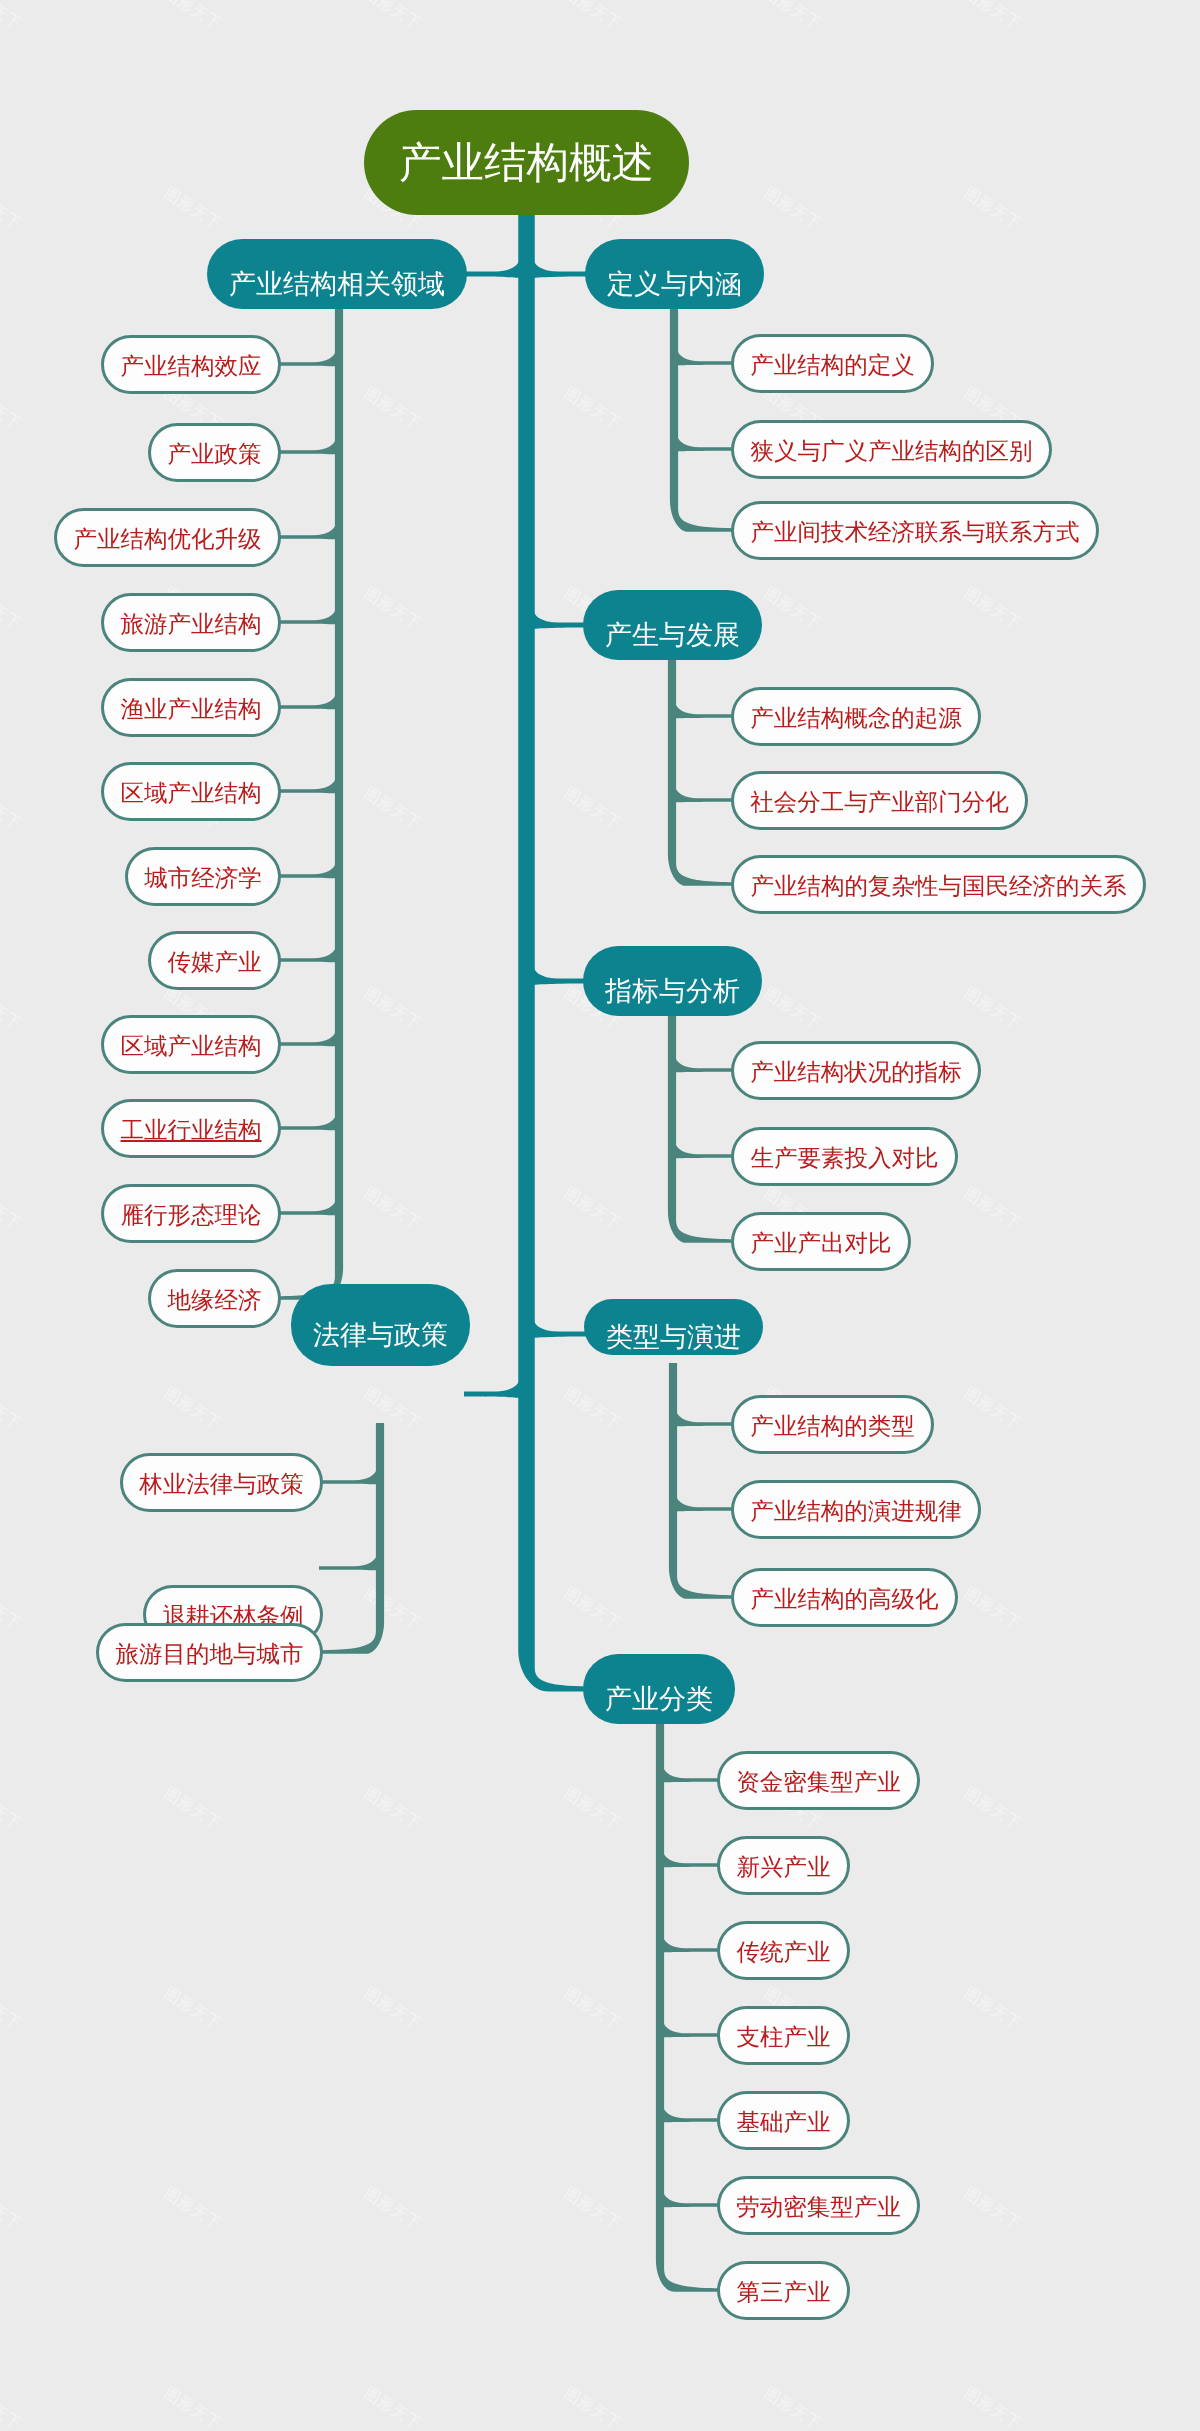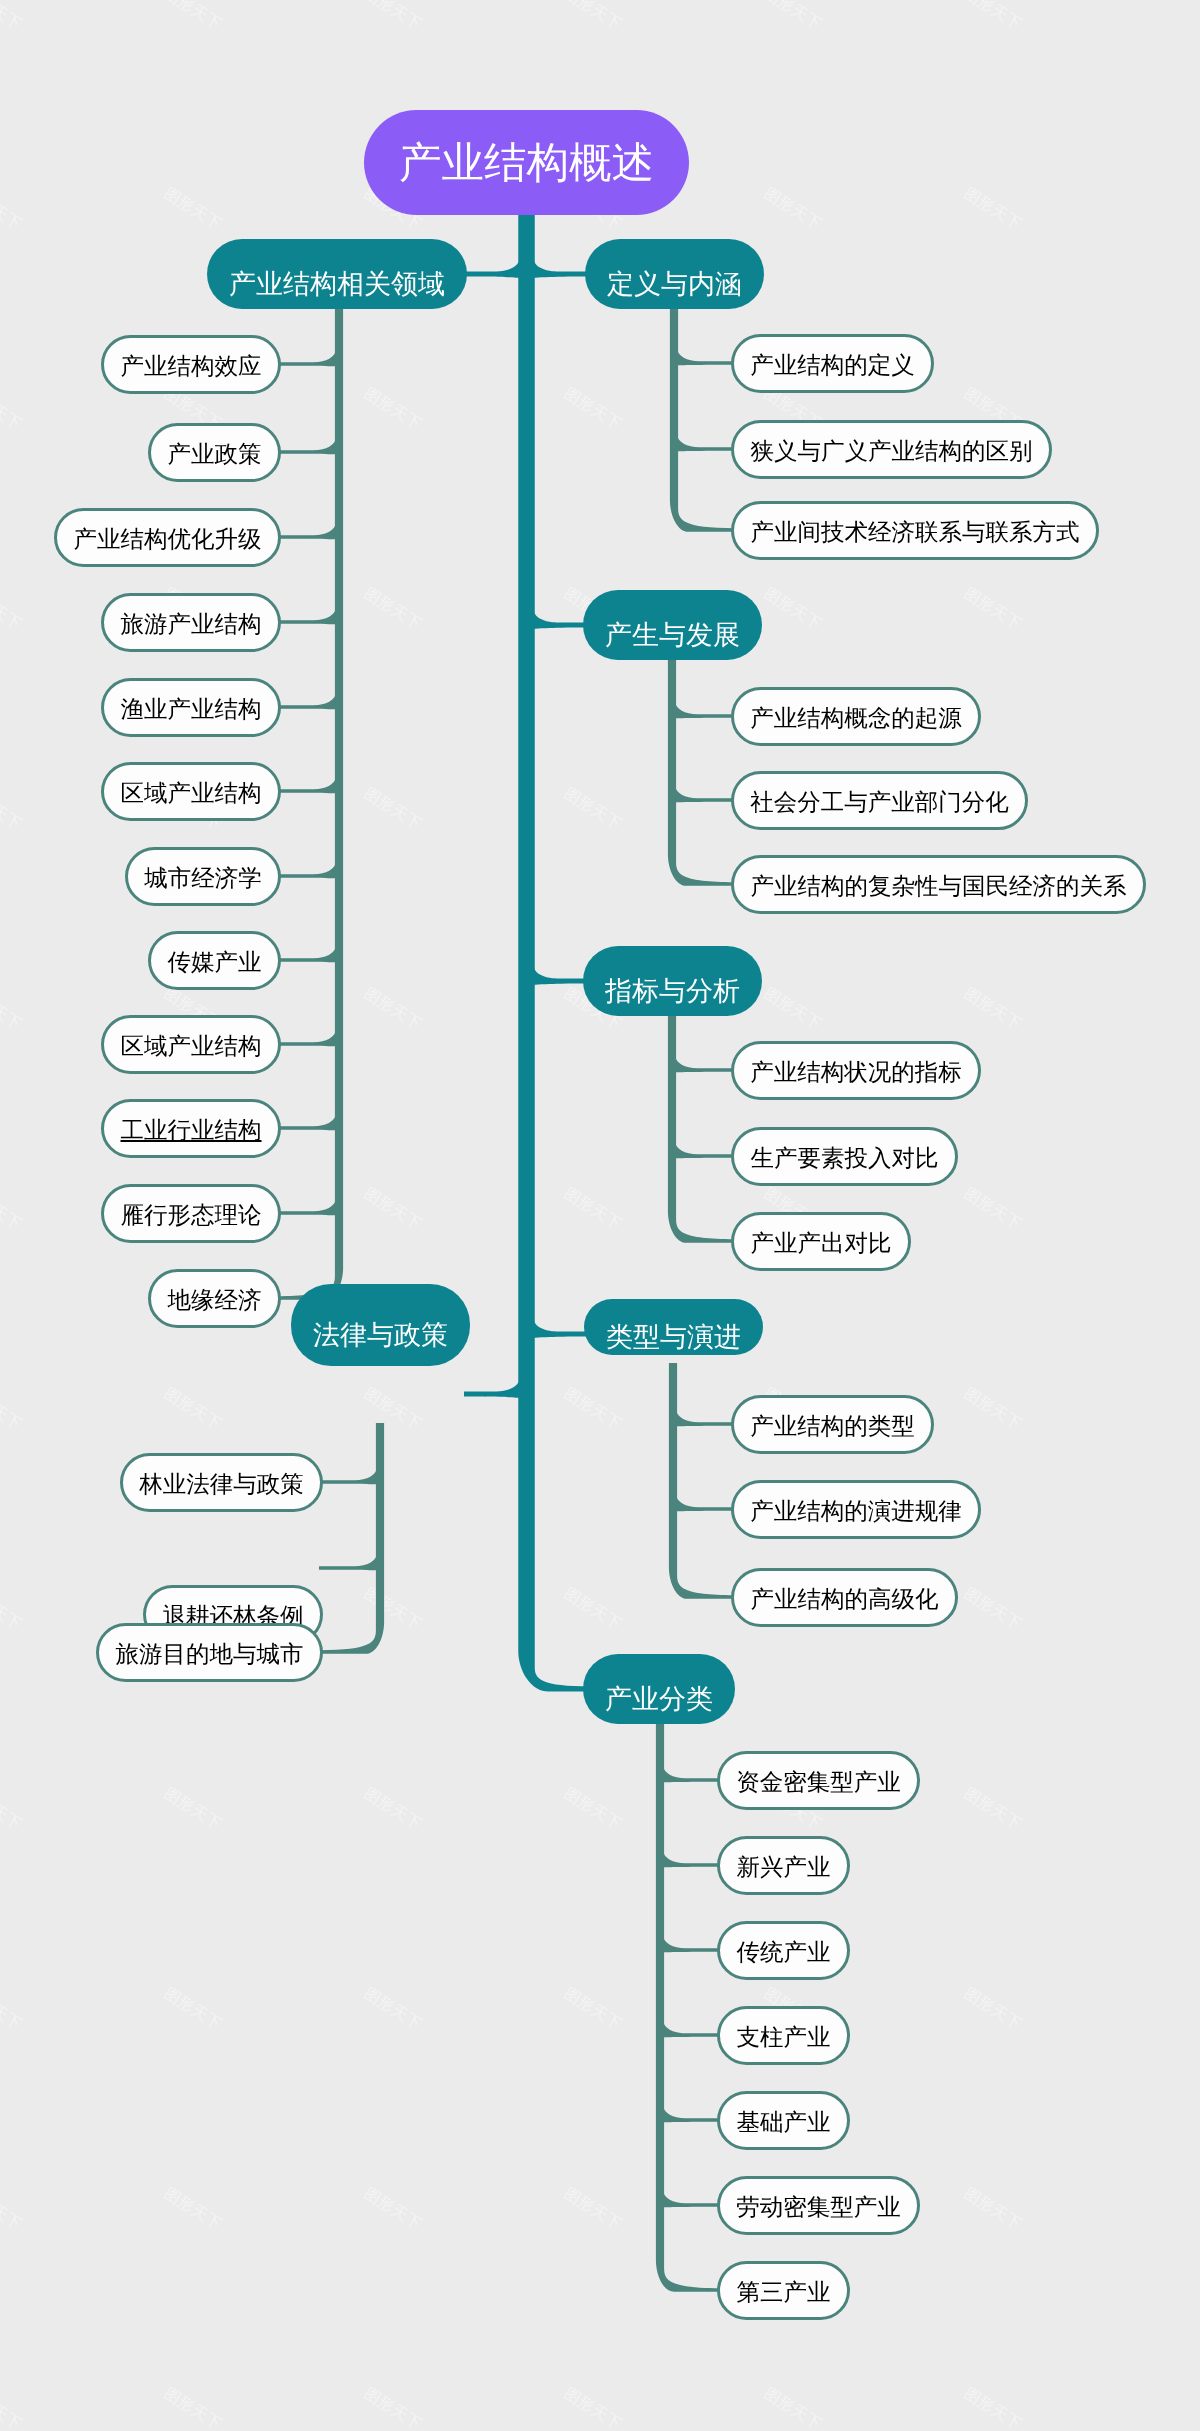--- a/index.html
+++ b/index.html
@@ -3,23 +3,23 @@
 <meta charset="utf-8">
 <style>
   html,body{margin:0;padding:0;}
   body{width:1200px;height:2431px;background:#ebebeb;
        -webkit-font-smoothing:antialiased;text-rendering:geometricPrecision;
        font-family:"Liberation Sans",sans-serif;overflow:hidden;position:relative;}
   #stage{position:absolute;left:0;top:0;width:1200px;height:2431px;}
   #watermark,#links{position:absolute;left:0;top:0;width:1200px;height:2431px;pointer-events:none;}
   .node{position:absolute;display:flex;align-items:center;justify-content:center;
         box-sizing:border-box;white-space:nowrap;}
-  .root{background:#8b5cf6;color:#fff;font-size:42.5px;border-radius:60px;padding-top:0px;}
+  .root{background:#4d7c0f;color:#fff;font-size:42.5px;border-radius:60px;padding-top:0px;}
   .l1{background:#0d8390;color:#fff;font-size:27px;border-radius:40px;padding-top:22px;}
-  .leaf{background:#fdfdfd;color:#000000;font-size:23.5px;
+  .leaf{background:#fdfdfd;color:#b91c1c;font-size:23.5px;
         border:3.4px solid #4a847d;border-radius:30px;height:59px;padding-top:3px;}
 </style>
 </head>
 <body>
 
 <div id="stage">
 <svg id="watermark" viewBox="0 0 1200 2431" xmlns="http://www.w3.org/2000/svg">
       <text x="-37" y="-4" transform="rotate(32 -37 -4)" fill="#f4f4f4" font-size="16" font-family="&quot;Liberation Sans&quot;,sans-serif">图形天下</text>
       <text x="163" y="-4" transform="rotate(32 163 -4)" fill="#f4f4f4" font-size="16" font-family="&quot;Liberation Sans&quot;,sans-serif">图形天下</text>
       <text x="363" y="-4" transform="rotate(32 363 -4)" fill="#f4f4f4" font-size="16" font-family="&quot;Liberation Sans&quot;,sans-serif">图形天下</text>

